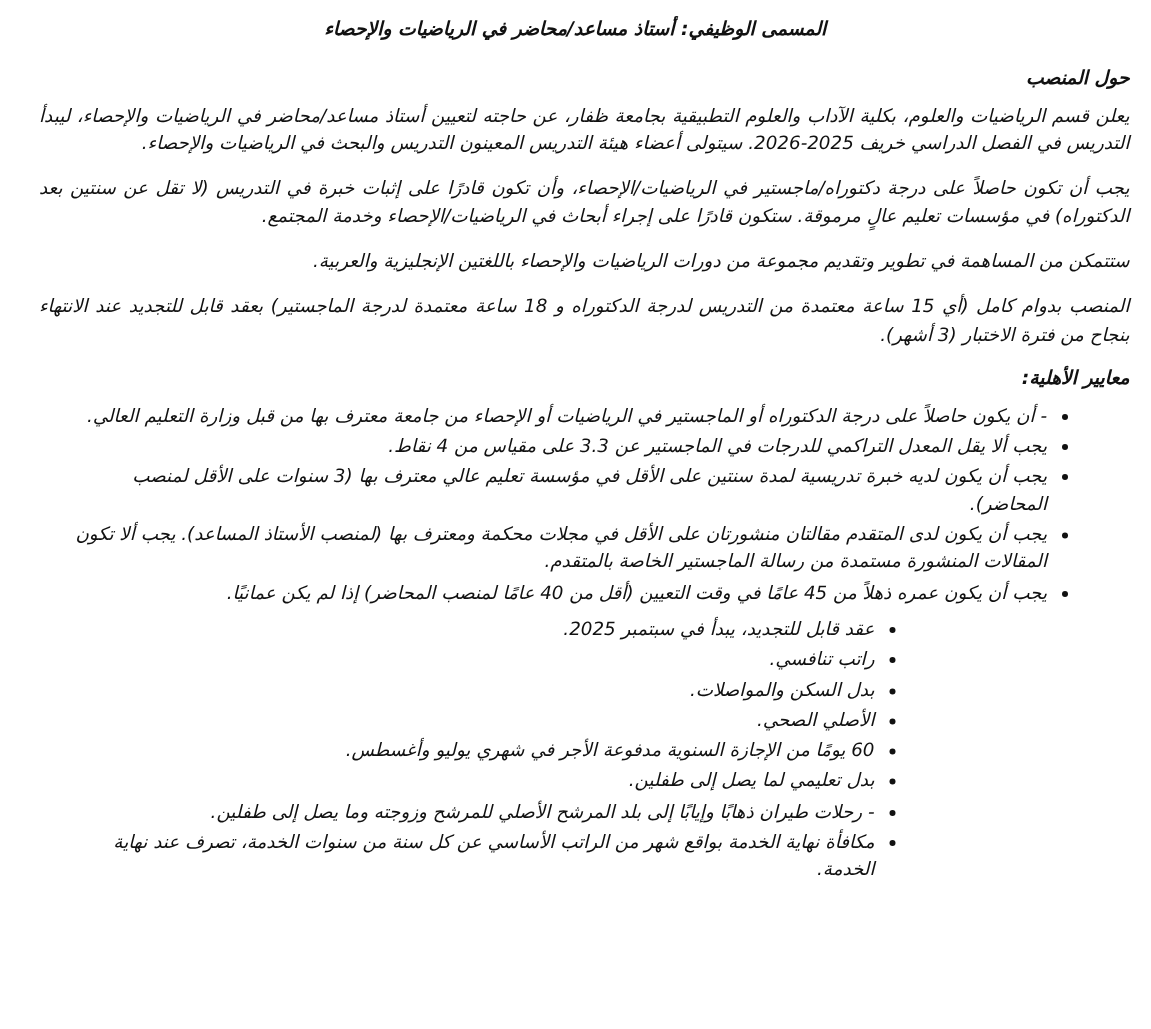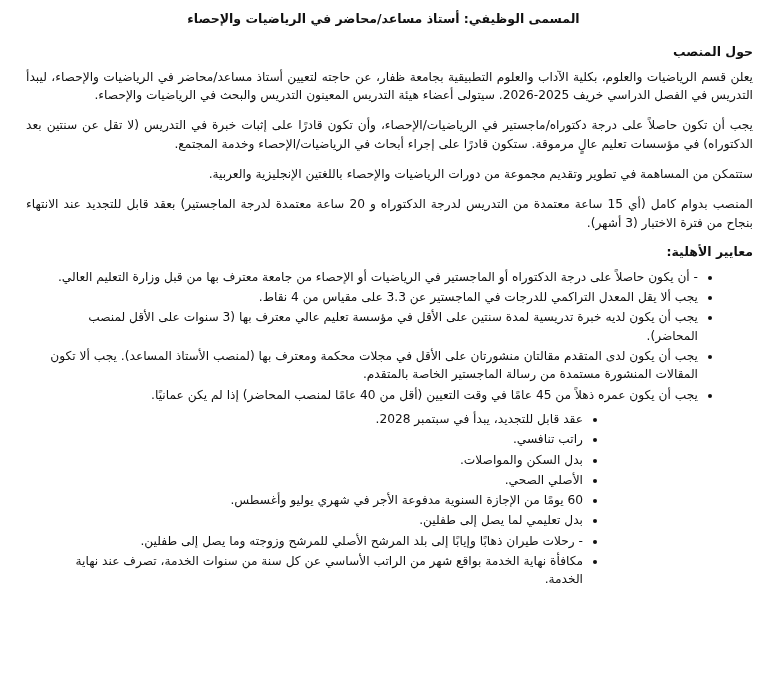--- a/index.html
+++ b/index.html
@@ -13,20 +13,21 @@
     font-family: "DejaVu Sans", "Liberation Sans", sans-serif;
     color: #111111;
     direction: rtl;
     overflow: hidden;
   }
   .page {
     box-sizing: border-box;
     width: 767px;
     height: 686px;
     padding: 8px 14px 0 14px;
+    font-style: italic;
   }
   .job-title {
     font-size: 12.5px;
     font-weight: bold;
     text-align: center;
     margin: 2px 0 16px 0;
     line-height: 1.4;
   }
   .section-heading {
     font-size: 12.5px;
@@ -66,35 +67,35 @@
 
 <div class="page">
 
   <div class="job-title">المسمى الوظيفي: أستاذ مساعد/محاضر في الرياضيات والإحصاء</div>
 
   <div class="section-heading">حول المنصب</div>
 
   <p class="body-text">يعلن قسم الرياضيات والعلوم، بكلية الآداب والعلوم التطبيقية بجامعة ظفار، عن حاجته لتعيين أستاذ مساعد/محاضر في الرياضيات والإحصاء، ليبدأ التدريس في الفصل الدراسي خريف 2025-2026. سيتولى أعضاء هيئة التدريس المعينون التدريس والبحث في الرياضيات والإحصاء.</p>
   <p class="body-text">يجب أن تكون حاصلاً على درجة دكتوراه/ماجستير في الرياضيات/الإحصاء، وأن تكون قادرًا على إثبات خبرة في التدريس (لا تقل عن سنتين بعد الدكتوراه) في مؤسسات تعليم عالٍ مرموقة. ستكون قادرًا على إجراء أبحاث في الرياضيات/الإحصاء وخدمة المجتمع.</p>
   <p class="body-text">ستتمكن من المساهمة في تطوير وتقديم مجموعة من دورات الرياضيات والإحصاء باللغتين الإنجليزية والعربية.</p>
-  <p class="body-text">المنصب بدوام كامل (أي 15 ساعة معتمدة من التدريس لدرجة الدكتوراه و 20 ساعة معتمدة لدرجة الماجستير) بعقد قابل للتجديد عند الانتهاء بنجاح من فترة الاختبار (3 أشهر).</p>
+  <p class="body-text">المنصب بدوام كامل (أي 15 ساعة معتمدة من التدريس لدرجة الدكتوراه و 18 ساعة معتمدة لدرجة الماجستير) بعقد قابل للتجديد عند الانتهاء بنجاح من فترة الاختبار (3 أشهر).</p>
 
   <div class="section-heading">معايير الأهلية:</div>
 
   <ul class="bullets crit">
     <li>- أن يكون حاصلاً على درجة الدكتوراه أو الماجستير في الرياضيات أو الإحصاء من جامعة معترف بها من قبل وزارة التعليم العالي.</li>
     <li>يجب ألا يقل المعدل التراكمي للدرجات في الماجستير عن 3.3 على مقياس من 4 نقاط.</li>
     <li>يجب أن يكون لديه خبرة تدريسية لمدة سنتين على الأقل في مؤسسة تعليم عالي معترف بها (3 سنوات على الأقل لمنصب المحاضر).</li>
     <li>يجب أن يكون لدى المتقدم مقالتان منشورتان على الأقل في مجلات محكمة ومعترف بها (لمنصب الأستاذ المساعد). يجب ألا تكون المقالات المنشورة مستمدة من رسالة الماجستير الخاصة بالمتقدم.</li>
     <li>يجب أن يكون عمره ذهلاً من 45 عامًا في وقت التعيين (أقل من 40 عامًا لمنصب المحاضر) إذا لم يكن عمانيًا.</li>
   </ul>
 
 
   <ul class="bullets centered">
-    <li>عقد قابل للتجديد، يبدأ في سبتمبر 2028.</li>
+    <li>عقد قابل للتجديد، يبدأ في سبتمبر 2025.</li>
     <li>راتب تنافسي.</li>
     <li>بدل السكن والمواصلات.</li>
     <li>الأصلي الصحي.</li>
     <li>60 يومًا من الإجازة السنوية مدفوعة الأجر في شهري يوليو وأغسطس.</li>
     <li>بدل تعليمي لما يصل إلى طفلين.</li>
     <li>- رحلات طيران ذهابًا وإيابًا إلى بلد المرشح الأصلي للمرشح وزوجته وما يصل إلى طفلين.</li>
     <li>مكافأة نهاية الخدمة بواقع شهر من الراتب الأساسي عن كل سنة من سنوات الخدمة، تصرف عند نهاية الخدمة.</li>
   </ul>
 
 

